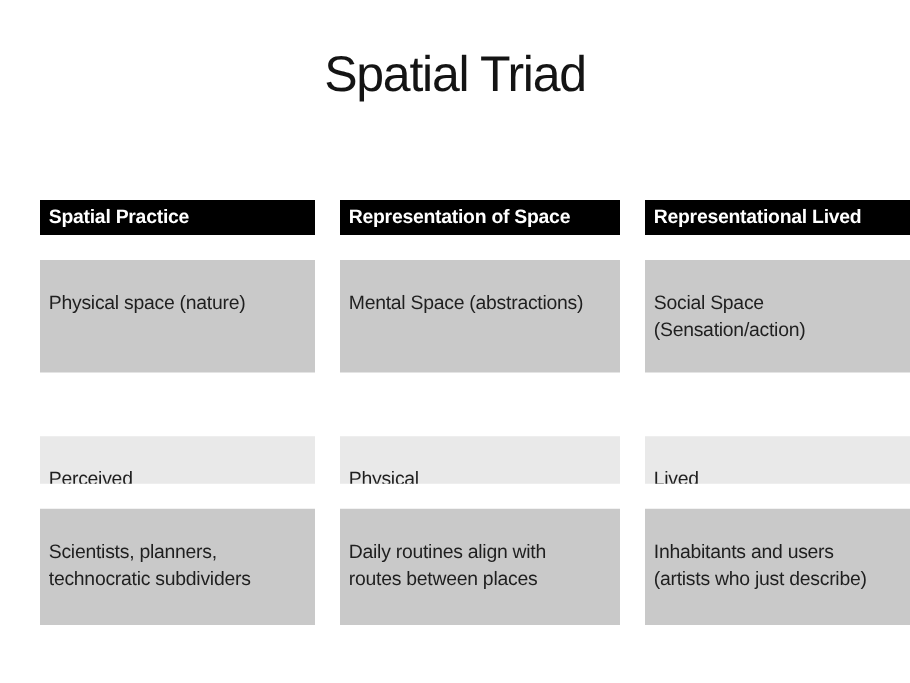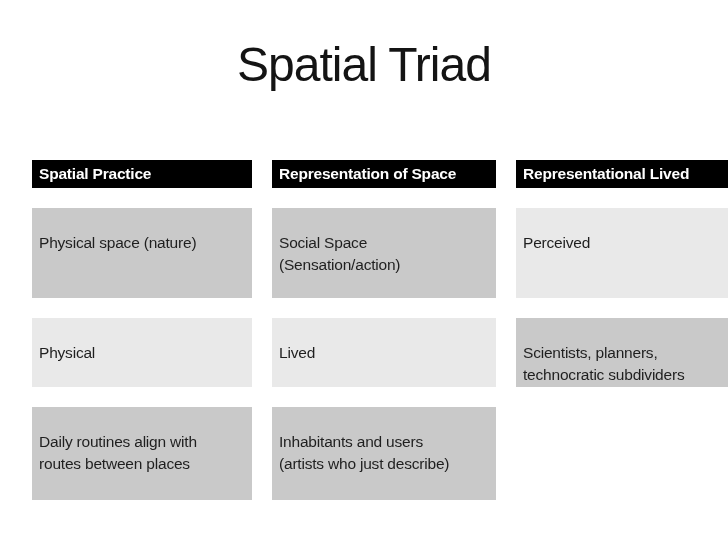--- a/index.html
+++ b/index.html
@@ -14,21 +14,21 @@
     background: var(--slide-bg, #ffffff);
     font-family: "Liberation Sans", sans-serif;
     overflow: hidden;
   }
   .slide-title {
     position: absolute;
     top: 36px;
     left: 0;
     width: 100%;
     text-align: center;
-    font-size: 48px;
+    font-size: 40px;
     line-height: 1.2;
     font-weight: 400;
     letter-spacing: -1px;
     color: var(--title-color, #141414);
   }
   .triad-table {
     position: absolute;
     left: 32px;
     top: 160px;
     display: grid;
@@ -53,36 +53,37 @@
     font-size: 15.5px;
     line-height: 22px;
     letter-spacing: -0.2px;
     color: var(--body-text, #1f1f1f);
     padding: 24px 8px 0 7px;
     white-space: pre-line;
     overflow: hidden;
     box-sizing: border-box;
   }
   .shade-dark  { background: var(--row-dark,  #c9c9c9); }
-  .shade-light { background: var(--row-light, #e9e9e9); }
+  .shade-light { background: var(--row-light, #e9e9e9); margin-top: 31px; }
 </style>
 </head>
 <body>
 
 <div class="slide" style="--slide-bg: #ffffff; --title-color: #141414; --header-bg: #000000; --header-text: #ffffff; --row-dark: #c9c9c9; --row-light: #e9e9e9; --body-text: #1f1f1f;">
 
   <div class="slide-title">Spatial Triad</div>
 
   <div class="triad-table">
 
     <div class="hcell">Spatial Practice</div>
     <div class="hcell">Representation of Space</div>
     <div class="hcell">Representational Lived</div>
 
     <div class="cell shade-dark">Physical space (nature)</div>
+    <div class="cell shade-dark">Mental Space (abstractions)</div>
     <div class="cell shade-dark">Social Space
 (Sensation/action)</div>
 
     <div class="cell shade-light">Perceived</div>
     <div class="cell shade-light">Physical</div>
     <div class="cell shade-light">Lived</div>
 
     <div class="cell shade-dark">Scientists, planners,
 technocratic subdividers</div>
     <div class="cell shade-dark">Daily routines align with

